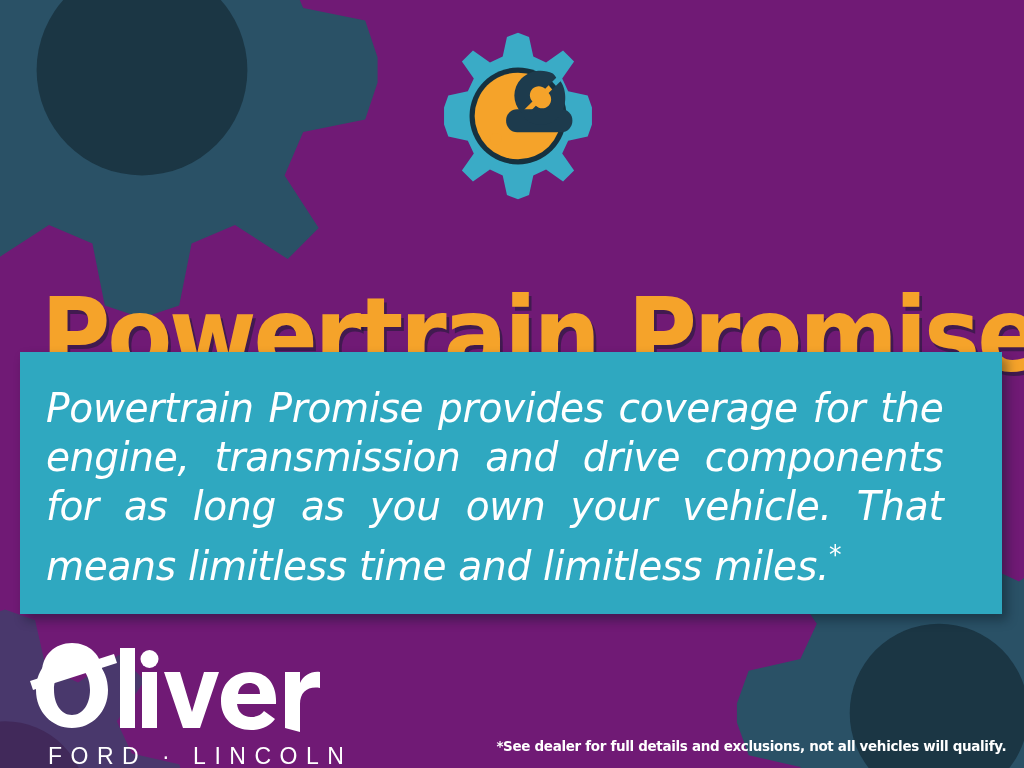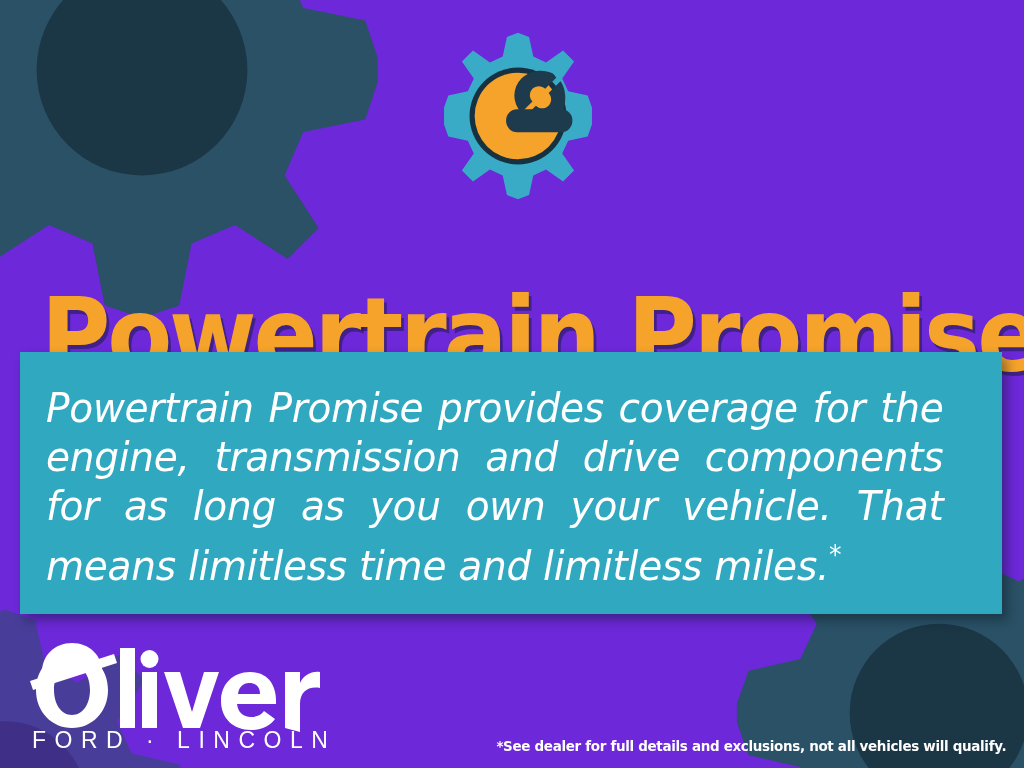--- a/index.html
+++ b/index.html
@@ -5,21 +5,21 @@
   html, body {
     margin: 0;
     padding: 0;
     background: #10222c;
   }
   .poster {
     position: relative;
     width: 1024px;
     height: 768px;
     overflow: hidden;
-    background: #6d28d9;
+    background: #701a75;
     font-family: "Liberation Sans", sans-serif;
     -webkit-font-smoothing: antialiased;
   }
 
   
   .bg-layer {
     position: absolute;
     inset: 0;
     overflow: hidden;
     pointer-events: none;
@@ -119,21 +119,21 @@
     position: absolute;
     left: 0;
     top: 0;
     width: 300px;
     height: 98px;
   }
   .logo-sub {
     position: absolute;
     left: 4px;
     top: 93px;
-    margin: 0;
+    margin: 16px;
     color: #ffffff;
     font-family: "Liberation Sans", sans-serif;
     font-size: 23px;
     font-weight: normal;
     letter-spacing: 8.5px;
     line-height: 1;
     white-space: nowrap;
   }
 
   

